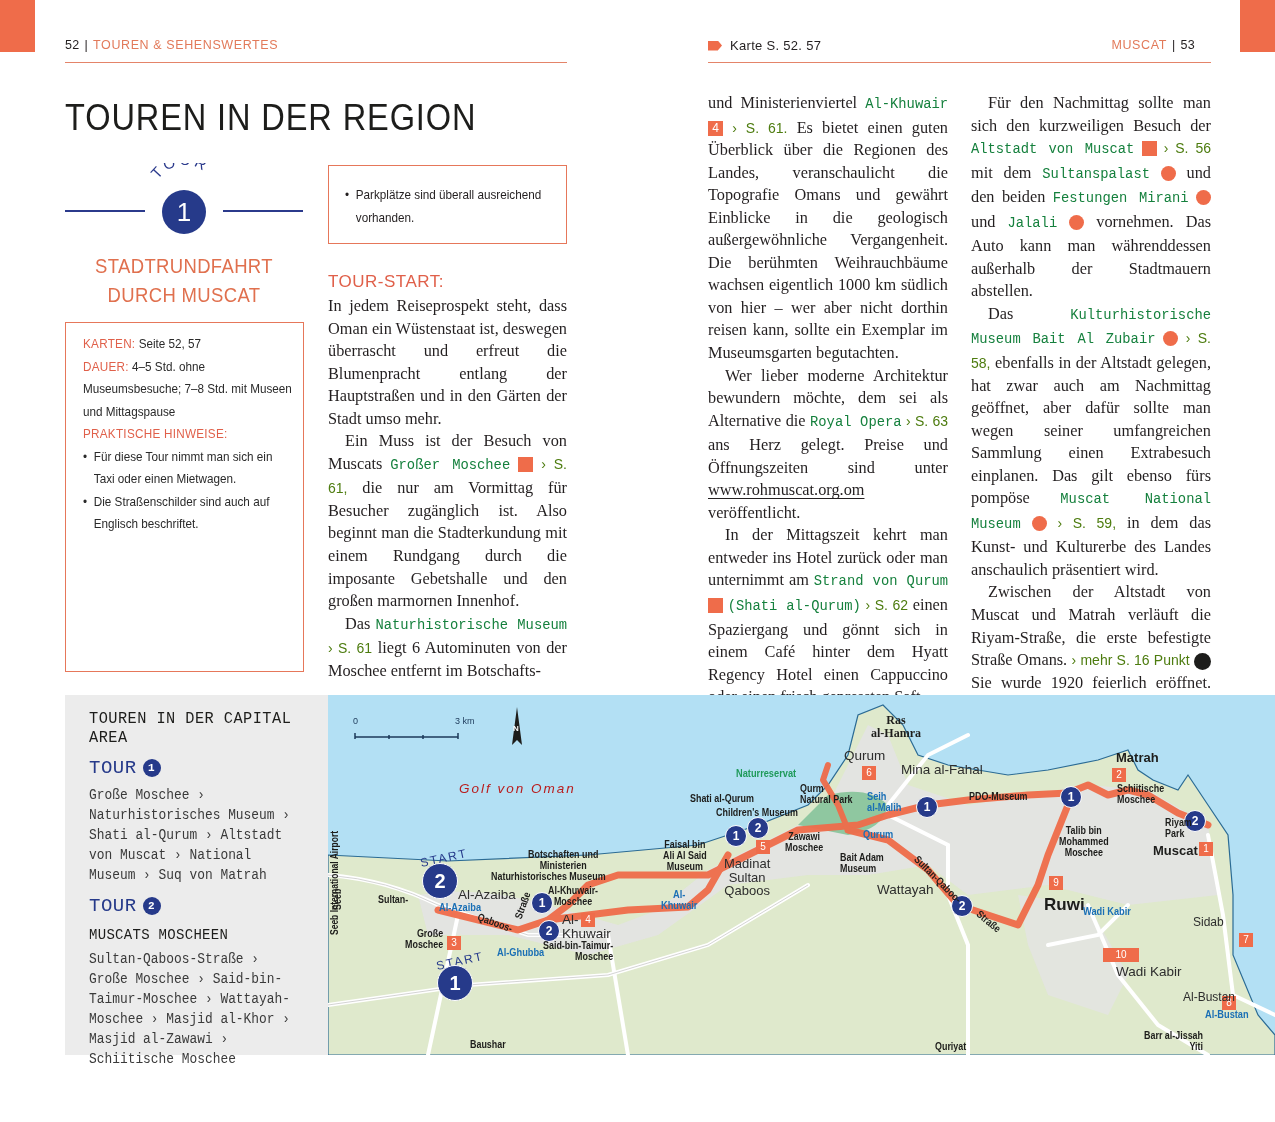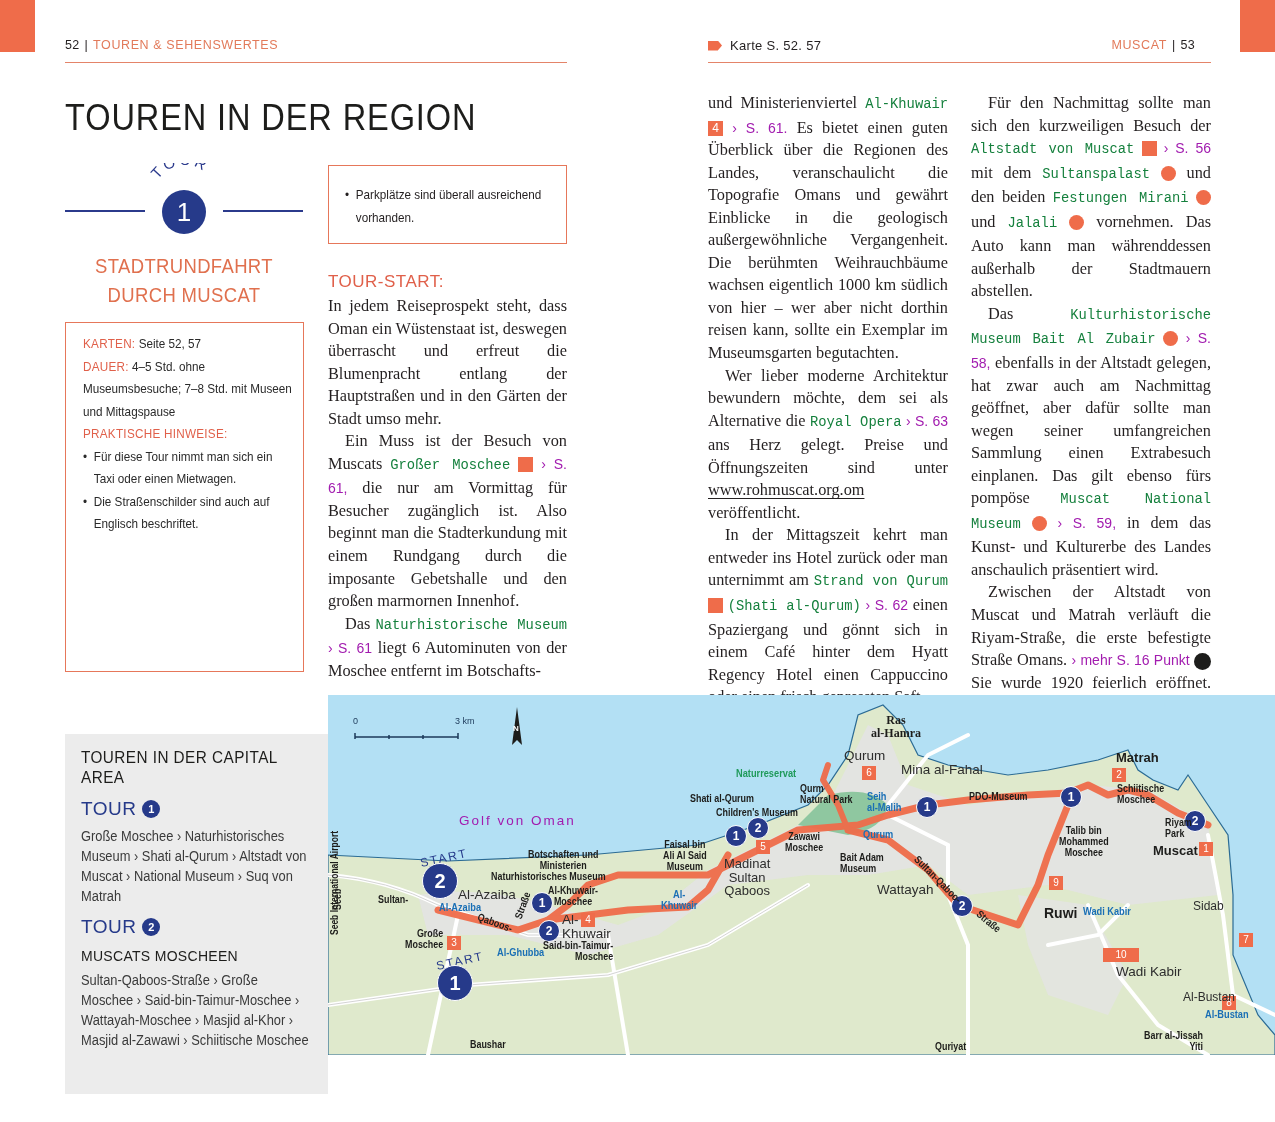--- a/index.html
+++ b/index.html
@@ -52,48 +52,48 @@
 
   .tour-start { position: absolute; left: 328px; top: 272px; color: #e0604a; font-family: "Liberation Sans", sans-serif; font-size: 17px; letter-spacing: 0.5px; }
 
   .col { position: absolute; font-size: 16.3px; line-height: 22.55px; text-align: justify; color: #231f20; }
   .col p { text-indent: 0; }
   .col p.ind { text-indent: 17px; }
   .col.c1 { left: 328px; top: 295px; width: 239px; }
   .col.c2 { left: 708px; top: 92px; width: 240px; }
   .col.c3 { left: 971px; top: 92px; width: 240px; }
   .hl { font-family: Liberation Mono, monospace; font-size: 13.8px; color: #15803d; }
-  .ref { font-family: "Liberation Sans", sans-serif; font-size: 14px; color: #a21caf; }
+  .ref { font-family: "Liberation Sans", sans-serif; font-size: 14px; color: #4d7c0f; }
   .num-sq { display: inline-block; background: #ef6c4a; color: #fff; font-family: "Liberation Sans", sans-serif; font-size: 12px;
     width: 15px; height: 15px; line-height: 15px; text-align: center; vertical-align: 1px; }
   .let-circ { display: inline-block; background: #ef6c4a; color: #fff; font-family: "Liberation Sans", sans-serif; font-size: 11px;
     width: 15px; height: 15px; line-height: 15px; text-align: center; border-radius: 50%; vertical-align: 1px; font-weight: bold; }
   .blk-circ { display: inline-block; background: #1d1d1b; color: #fff; font-family: "Liberation Sans", sans-serif; font-size: 10px;
     width: 17px; height: 17px; line-height: 17px; text-align: center; border-radius: 50%; vertical-align: 0px; font-weight: bold; }
   .link { text-decoration: underline; text-underline-offset: 3px; color: #231f20; }
 
   
-  .legend { position: absolute; left: 65px; top: 695px; width: 263px; height: 360px; background: #ececec; padding: 14px 16px;
-    font-family: Liberation Sans, sans-serif; margin-top: 39px; }
+  .legend { position: absolute; left: 65px; top: 695px; width: 263px; height: 360px; background: #ececec; padding: 14px 24px;
+    font-family: Liberation Mono, monospace; }
   .legend h3 { font-weight: normal; font-size: 17px; color: #1d1d1b; letter-spacing: 0.5px; transform: scaleX(0.9); transform-origin: left; width: 112%; }
   .legend .tour-h { margin-top: 10px; color: #263a8a; font-size: 19px; display: flex; align-items: center; gap: 6px; letter-spacing: 0.5px; }
   .legend .tour-h .n { width: 18px; height: 18px; border-radius: 50%; background: #263a8a; color: #fff; font-size: 11px;
     display: inline-flex; align-items: center; justify-content: center; font-weight: bold; }
   .legend .sub { margin-top: 10px; font-size: 14px; color: #1d1d1b; letter-spacing: 0.3px; }
   .legend .route { margin-top: 6px; font-size: 14px; color: #3a3a3a; line-height: 20px; transform: scaleX(0.92); transform-origin: left; width: 108%; }
 
   
   .map { position: absolute; left: 328px; top: 695px; width: 947px; height: 360px; overflow: hidden; background: #b3e0f4; }
   .map svg { position: absolute; left: 0; top: 0; }
   .ml { position: absolute; font-family: "Liberation Sans", sans-serif; white-space: nowrap; line-height: 1.05; }
   .ml.b { font-weight: bold; font-size: 10.5px; color: #1d1d1b; transform: scaleX(0.85); transform-origin: left; }
   .ml.place { font-size: 13.5px; color: #2d2d2d; }
   .ml.blue { color: #1a6fb5; font-weight: bold; font-size: 10.5px; transform: scaleX(0.88); transform-origin: left; }
   .ml.green { color: #1f9a5a; font-weight: bold; font-size: 10.5px; transform: scaleX(0.88); transform-origin: left; }
-  .ml.sea { color: #a21caf; font-size: 13.5px; letter-spacing: 2px; margin-top: 32px; }
+  .ml.sea { color: #b91c1c; font-style: italic; font-size: 13.5px; letter-spacing: 2px; }
   .ml.serif { font-family: "Liberation Serif", serif; font-weight: bold; font-size: 12px; color: #1d1d1b; text-align: center; }
   .map-num { position: absolute; background: #ef6c4a; color: #fff; font-family: "Liberation Sans", sans-serif; font-size: 10px;
     width: 14px; height: 14px; line-height: 14px; text-align: center; }
   .tour-dot { position: absolute; border-radius: 50%; background: #263a8a; color: #fff; font-family: "Liberation Sans", sans-serif;
     display: flex; align-items: center; justify-content: center; font-weight: bold; border: 1.5px solid #fff; }
   .tour-dot.s { width: 22px; height: 22px; font-size: 12px; }
   .tour-dot.l { width: 36px; height: 36px; font-size: 20px; }
 </style>
 </head>
 <body>
@@ -306,21 +306,21 @@
 
   <div class="ml" style="left:788px;top:56px;font-weight:bold;font-size:13px;color:#1d1d1b;">Matrah</div>
   <div class="ml b" style="left:789px;top:88px;white-space:pre;">Schiitische
 Moschee</div>
   <div class="ml b" style="left:731px;top:130px;text-align:center;white-space:pre;">Talib bin
 Mohammed
 Moschee</div>
   <div class="ml b" style="left:837px;top:122px;white-space:pre;">Riyam
 Park</div>
   <div class="ml" style="left:825px;top:149px;font-weight:bold;font-size:13px;color:#1d1d1b;">Muscat</div>
-  <div class="ml" style="left:716px;top:211px;font-weight:bold;font-size:14px;color:#1d1d1b;">Ruwi</div>
+  <div class="ml" style="left:716px;top:201px;font-weight:bold;font-size:17px;color:#1d1d1b;">Ruwi</div>
   <div class="ml blue" style="left:755px;top:211px;">Wadi Kabir</div>
   <div class="ml place" style="left:788px;top:270px;">Wadi Kabir</div>
-  <div class="ml place" style="left:865px;top:205px;font-size:12px;">Sidab</div>
+  <div class="ml place" style="left:865px;top:221px;font-size:12px;">Sidab</div>
   <div class="ml place" style="left:855px;top:296px;font-size:12px;">Al-Bustan</div>
   <div class="ml blue" style="left:877px;top:314px;">Al-Bustan</div>
   <div class="ml b" style="left:816px;top:335px;text-align:right;white-space:pre;">Barr al-Jissah
 Yiti</div>
 </div>
 
 </body></html>

